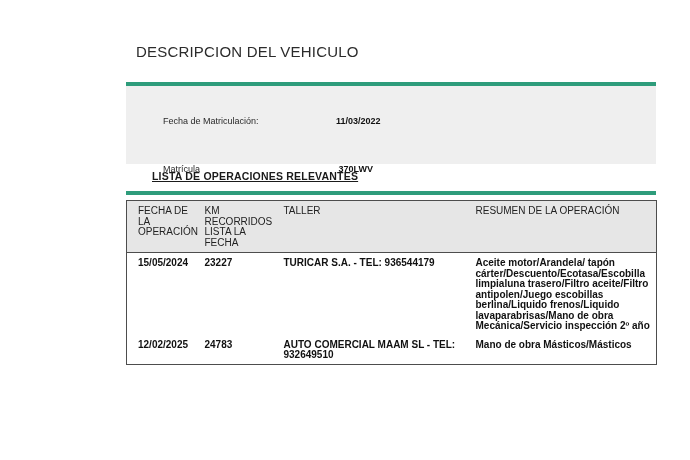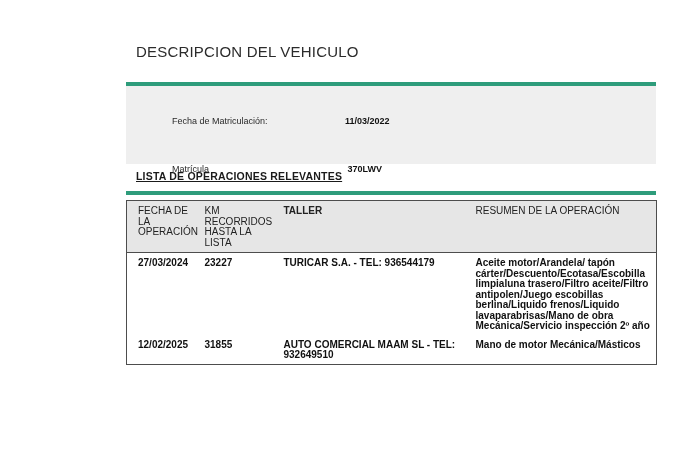--- a/index.html
+++ b/index.html
@@ -19,28 +19,28 @@
   }
   .rule{
     position:absolute;left:90px;width:530px;height:4px;background:var(--accent);
   }
   .rule-top{top:46px;}
   .rule-ops{top:155px;}
 
   .vehicle-panel{
     position:absolute;left:90px;top:50px;width:530px;height:78px;
     background:var(--panel);
-    padding:6px 0 0 22px;
+    padding:6px 0 0 13px;
   }
   .vrow{font-size:9px;line-height:11.5px;white-space:nowrap;}
   .vlabel{display:inline-block;width:149px;font-weight:400;color:#2a2a2a;}
   .vvalue{font-weight:700;color:#111;}
 
   .ops-heading{
-    position:absolute;left:100px;top:134px;
+    position:absolute;left:116px;top:134px;
     font-size:10.5px;font-weight:700;text-decoration:underline;color:#1a1a1a;
     letter-spacing:.2px;
   }
 
   .ops-table{
     position:absolute;left:90px;top:164px;width:530px;
     border-collapse:collapse;table-layout:fixed;
     border:1px solid var(--line);
     font-size:10px;line-height:10.5px;
   }
@@ -51,21 +51,21 @@
     border-bottom:1px solid var(--line);
     color:#222;
   }
   .ops-table tbody td{
     font-weight:700;vertical-align:top;
     padding-top:5px;padding-bottom:3px;color:#111;
     background:#ffffff;
   }
   .ops-table .c1{padding-left:11px;padding-right:4px;}
   .ops-table .c2{padding-right:12px;}
-  .ops-table .c3{padding-right:12px;font-weight:bold;}
+  .ops-table .c3{padding-right:12px;}
   .ops-table .c4{padding-right:4px;}
 </style>
 </head>
 <body>
 
 <div class="page">
 
   <h1 class="page-title">DESCRIPCION DEL VEHICULO</h1>
 
   <div class="rule rule-top"></div>
@@ -94,35 +94,35 @@
   <table class="ops-table">
     <colgroup>
       <col style="width:78px">
         <col style="width:79px">
         <col style="width:192px">
         <col style="width:181px">
     </colgroup>
     <thead>
       <tr>
         <th class="c1">FECHA DE LA OPERACIÓN</th>
-        <th class="c2">KM RECORRIDOS HASTA LA LISTA</th>
+        <th class="c2">KM RECORRIDOS LISTA LA FECHA</th>
         <th class="c3">TALLER</th>
         <th class="c4">RESUMEN DE LA OPERACIÓN</th>
       </tr>
     </thead>
     <tbody id="ops-body">
   <tr>
-    <td class="c1">27/03/2024</td>
+    <td class="c1">15/05/2024</td>
     <td class="c2">23227</td>
     <td class="c3">TURICAR S.A. - TEL: 936544179</td>
     <td class="c4">Aceite motor/Arandela/ tapón cárter/Descuento/Ecotasa/Escobilla limpialuna trasero/Filtro aceite/Filtro antipolen/Juego escobillas berlina/Liquido frenos/Liquido lavaparabrisas/Mano de obra Mecánica/Servicio inspección 2º año</td>
   </tr>
 
   <tr>
     <td class="c1">12/02/2025</td>
-    <td class="c2">31855</td>
+    <td class="c2">24783</td>
     <td class="c3">AUTO COMERCIAL MAAM SL - TEL: 932649510</td>
-    <td class="c4">Mano de motor Mecánica/Másticos</td>
+    <td class="c4">Mano de obra Másticos/Másticos</td>
   </tr>
 </tbody>
   </table>
 
 </div>
 
 </body></html>

